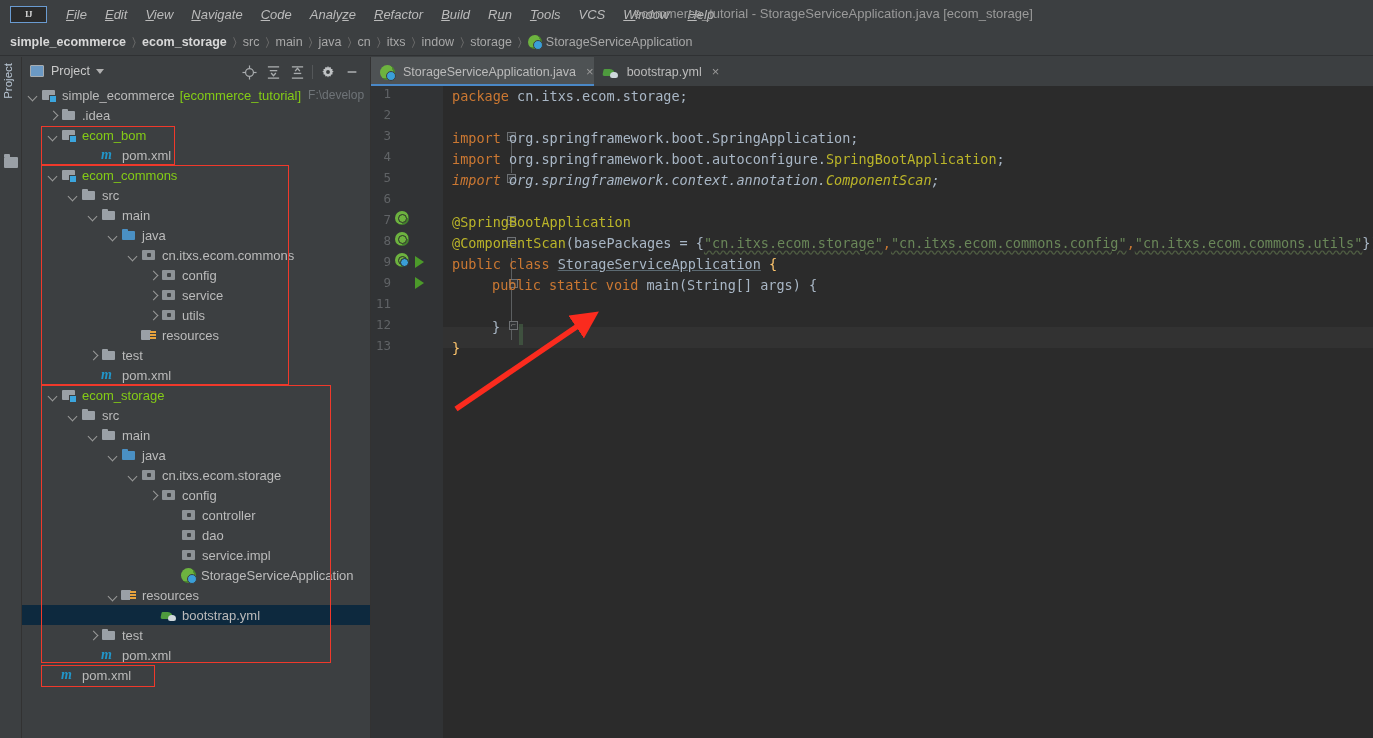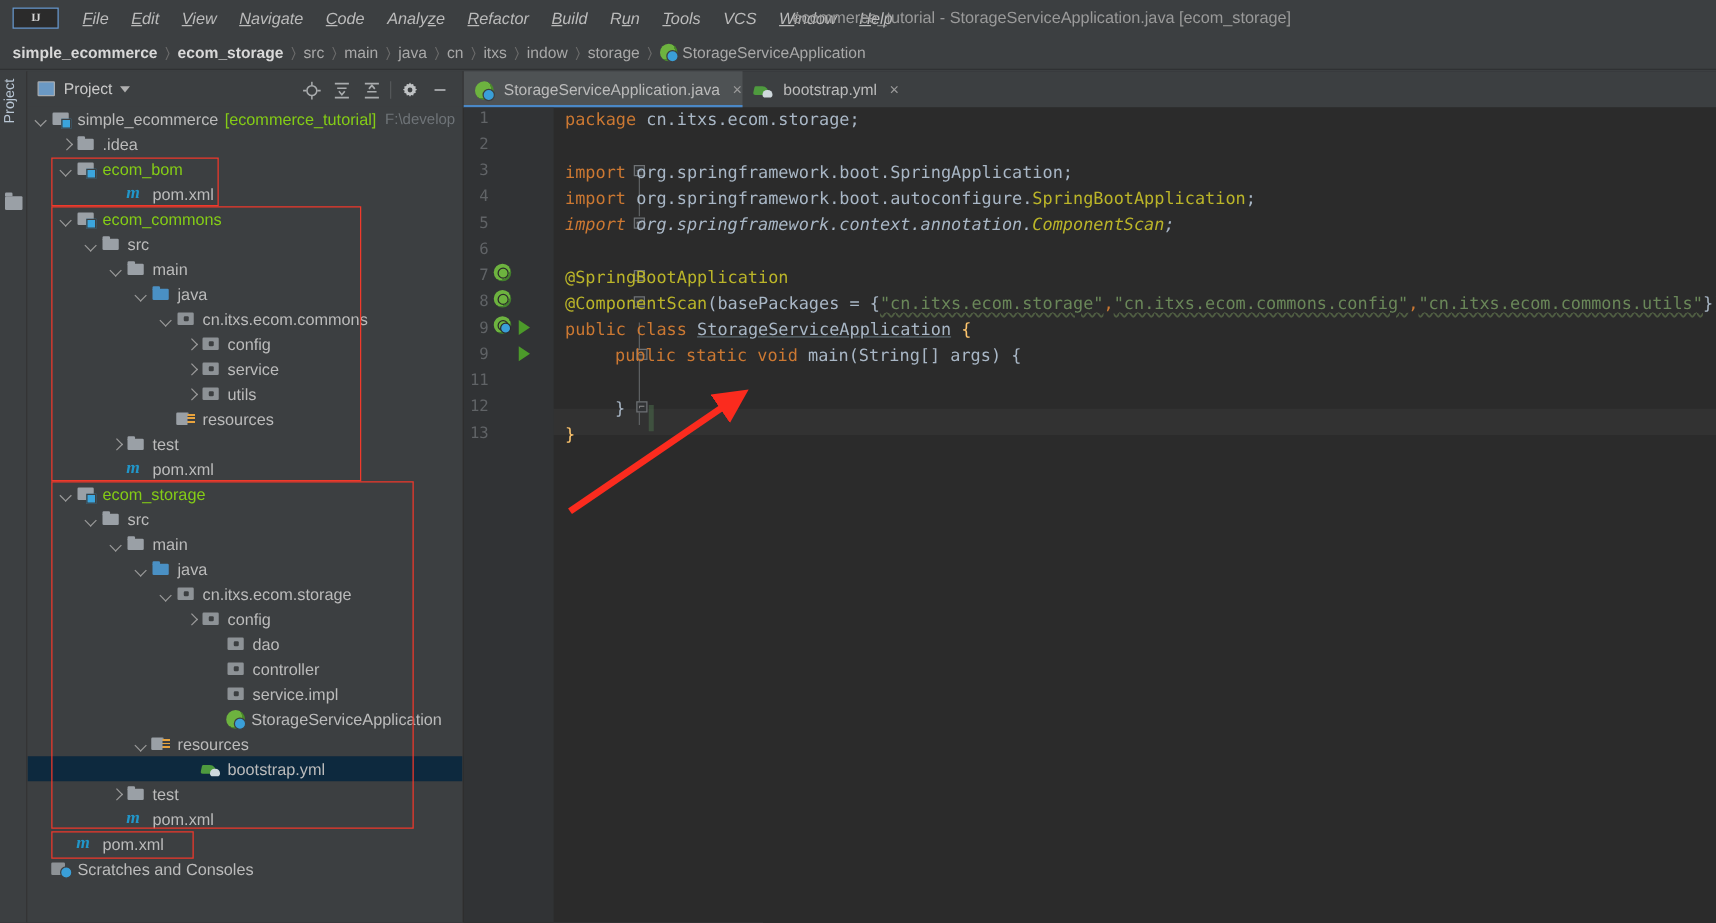--- a/index.html
+++ b/index.html
@@ -469,26 +469,26 @@
           <span class="label">cn.itxs.ecom.storage</span>
         </div>
         <div class="tree-row" style="padding-left: 126px;">
           <span class="arrow right"></span>
           <span class="ic ic-pkg"></span>
           <span class="label">config</span>
         </div>
         <div class="tree-row" style="padding-left: 146px;">
           <span class="arrow "></span>
           <span class="ic ic-pkg"></span>
+          <span class="label">controller</span>
+        </div>
+        <div class="tree-row" style="padding-left: 146px;">
+          <span class="arrow "></span>
+          <span class="ic ic-pkg"></span>
           <span class="label">dao</span>
-        </div>
-        <div class="tree-row" style="padding-left: 146px;">
-          <span class="arrow "></span>
-          <span class="ic ic-pkg"></span>
-          <span class="label">controller</span>
         </div>
         <div class="tree-row" style="padding-left: 146px;">
           <span class="arrow "></span>
           <span class="ic ic-pkg"></span>
           <span class="label">service.impl</span>
         </div>
         <div class="tree-row" style="padding-left: 146px;">
           <span class="arrow "></span>
           <span class="ic ic-spring"></span>
           <span class="label">StorageServiceApplication</span>
@@ -510,25 +510,20 @@
         </div>
         <div class="tree-row" style="padding-left: 66px;">
           <span class="arrow "></span>
           <span class="ic ic-maven">m</span>
           <span class="label">pom.xml</span>
         </div>
         <div class="tree-row" style="padding-left: 26px;">
           <span class="arrow "></span>
           <span class="ic ic-maven">m</span>
           <span class="label">pom.xml</span>
-        </div>
-        <div class="tree-row" style="padding-left: 6px;">
-          <span class="arrow "></span>
-          <span class="ic ic-scratch"></span>
-          <span class="label">Scratches and Consoles</span>
         </div>
       </div>
   </div>
 
   <div id="redboxes">
       <div class="redbox" style="left: 41px; top: 126px; width: 134px; height: 39px; border-color: rgb(240, 57, 43);"></div>
       <div class="redbox" style="left: 41px; top: 165px; width: 248px; height: 220px; border-color: rgb(240, 57, 43);"></div>
       <div class="redbox" style="left: 41px; top: 385px; width: 290px; height: 278px; border-color: rgb(240, 57, 43);"></div>
       <div class="redbox" style="left: 41px; top: 665px; width: 114px; height: 22px; border-color: rgb(240, 57, 43);"></div>
     </div>

